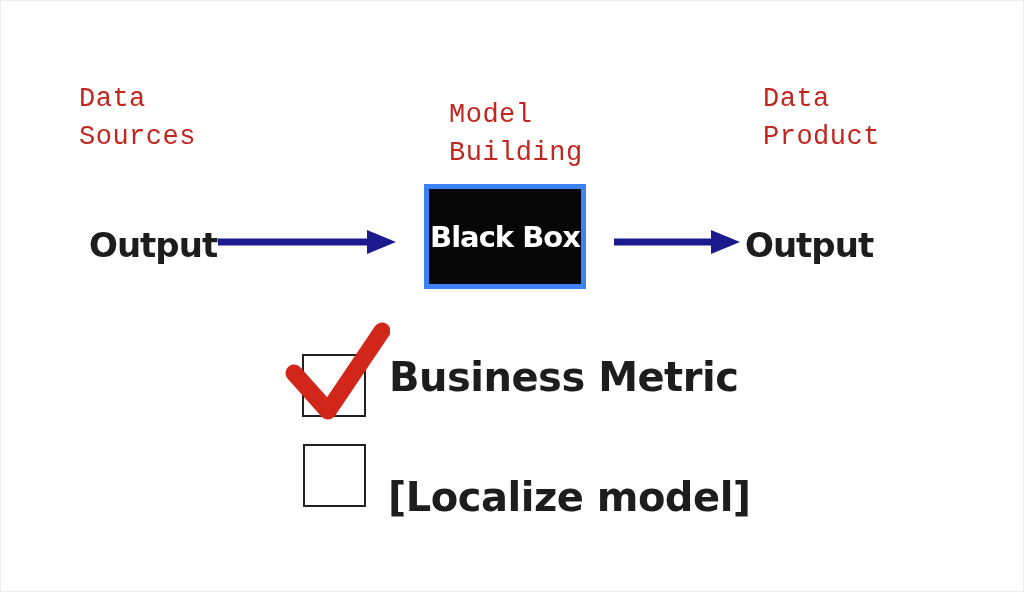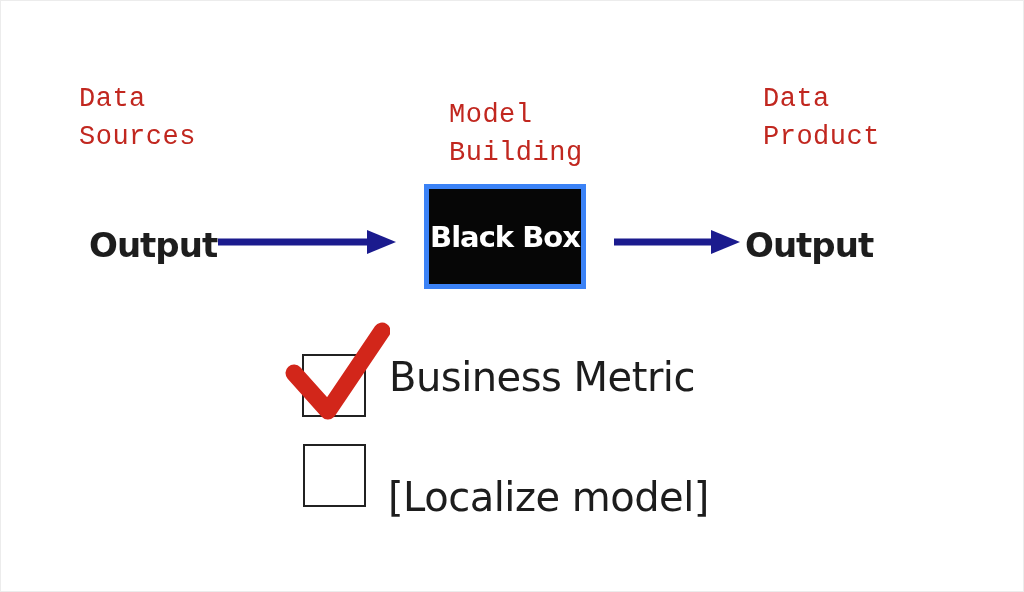--- a/index.html
+++ b/index.html
@@ -68,21 +68,21 @@
     stroke: var(--check-red, #d2261a);
     stroke-width: 17;
     stroke-linecap: round;
     stroke-linejoin: round;
     fill: none;
   }
   .check-label {
     position: absolute;
     color: var(--text-black, #1d1d1d);
     font-size: 40px;
-    font-weight: 400;
+    font-weight: 700;
     letter-spacing: -0.5px;
     line-height: 1;
   }
   .check-label-1 { left: 388px; top: 356px; }
   .check-label-2 { left: 387px; top: 467px; margin-top: 9px; }
   .label-input  { left: 88px;  top: 227px; }
   .label-output { left: 744px; top: 227px; }
   .stage-sources  { left: 78px;  top: 79px; }
   .stage-building { left: 448px; top: 95px; }
   .stage-product  { left: 762px; top: 79px; }

